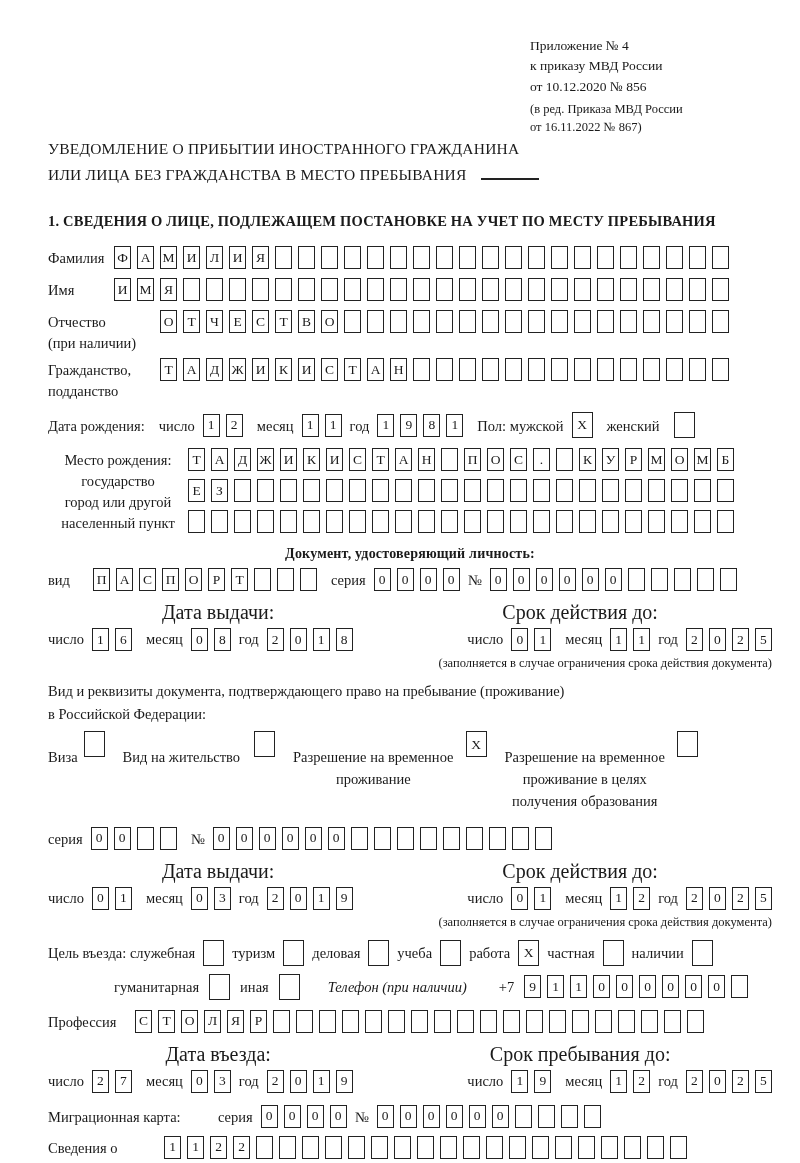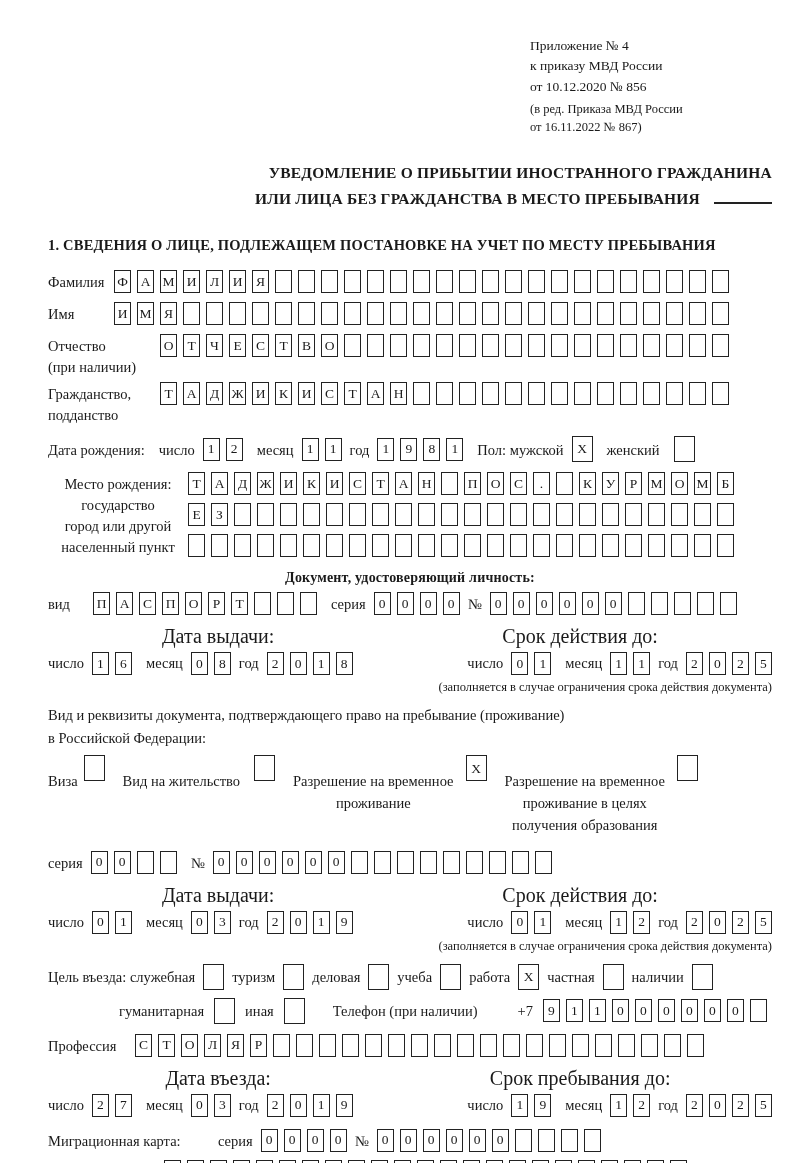--- a/index.html
+++ b/index.html
@@ -7,21 +7,21 @@
   .page {
     width:800px; height:1163px; margin:0 auto; background:#fff;
     font-family:"Liberation Serif","DejaVu Serif",serif;
     color:#1a1a1a; padding:36px 28px 0 48px; overflow:hidden; position:relative;
   }
   
   .hdr { width:242px; margin-left:auto; font-size:13.5px; line-height:1.5; }
   .hdr .sub { font-size:12.5px; margin-top:3px; line-height:1.45; }
   .forma { text-align:right; font-weight:bold; font-size:15px; letter-spacing:.5px; margin-top:20px; padding-right:6px; }
   
-  .title { text-align:right; font-weight:bold; font-size:15.5px; line-height:1.65; margin-top:24px; letter-spacing:.2px; }
+  .title { text-align:left; font-weight:normal; font-size:15.5px; line-height:1.65; letter-spacing:.2px; }
   .blank-line { display:inline-block; width:58px; border-bottom:2px solid #222; margin-left:14px; vertical-align:baseline; }
   .section-h { font-weight:bold; font-size:14.5px; margin-top:26px; letter-spacing:.2px; }
   
   .row { display:flex; align-items:flex-start; margin-top:9px; }
   .lbl { font-size:14.5px; line-height:1.45; flex:none; padding-top:2px; }
   .ml { white-space:pre-line; }
   .w65 { width:66px; } .w110 { width:112px; } .w140 { width:140px;text-align:center; } .w87 { width:87px; }
   
   .cells { display:flex; gap:6px; flex:none; }
   .cell {
@@ -534,30 +534,30 @@
     <span class="lbl">частная</span>
     <span class="cells cbx">
         <span class="cell"></span>
       </span>
     <span class="lbl">наличии</span>
     <span class="cells cbx">
         <span class="cell"></span>
       </span>
   </div>
 
-  <div class="row inline" style="margin-top:8px; align-items:center; padding-left:66px; gap:10px;justify-content:center;">
+  <div class="row inline" style="margin-top:8px; align-items:center; padding-left:66px; gap:10px;">
     <span class="lbl">гуманитарная</span>
     <span class="cells cbx">
         <span class="cell"></span>
       </span>
     <span class="lbl">иная</span>
     <span class="cells cbx" style="margin-right:18px;">
         <span class="cell"></span>
       </span>
-    <span class="lbl" style="margin-right:30px;">Телефон (при наличии)</span>
+    <span class="lbl" style="margin-right:22px;font-style:italic;">Телефон (при наличии)</span>
     <span class="lbl">+7</span>
     <span class="cells">
         <span class="cell">9</span>
         <span class="cell">1</span>
         <span class="cell">1</span>
         <span class="cell">0</span>
         <span class="cell">0</span>
         <span class="cell">0</span>
         <span class="cell">0</span>
         <span class="cell">0</span>

